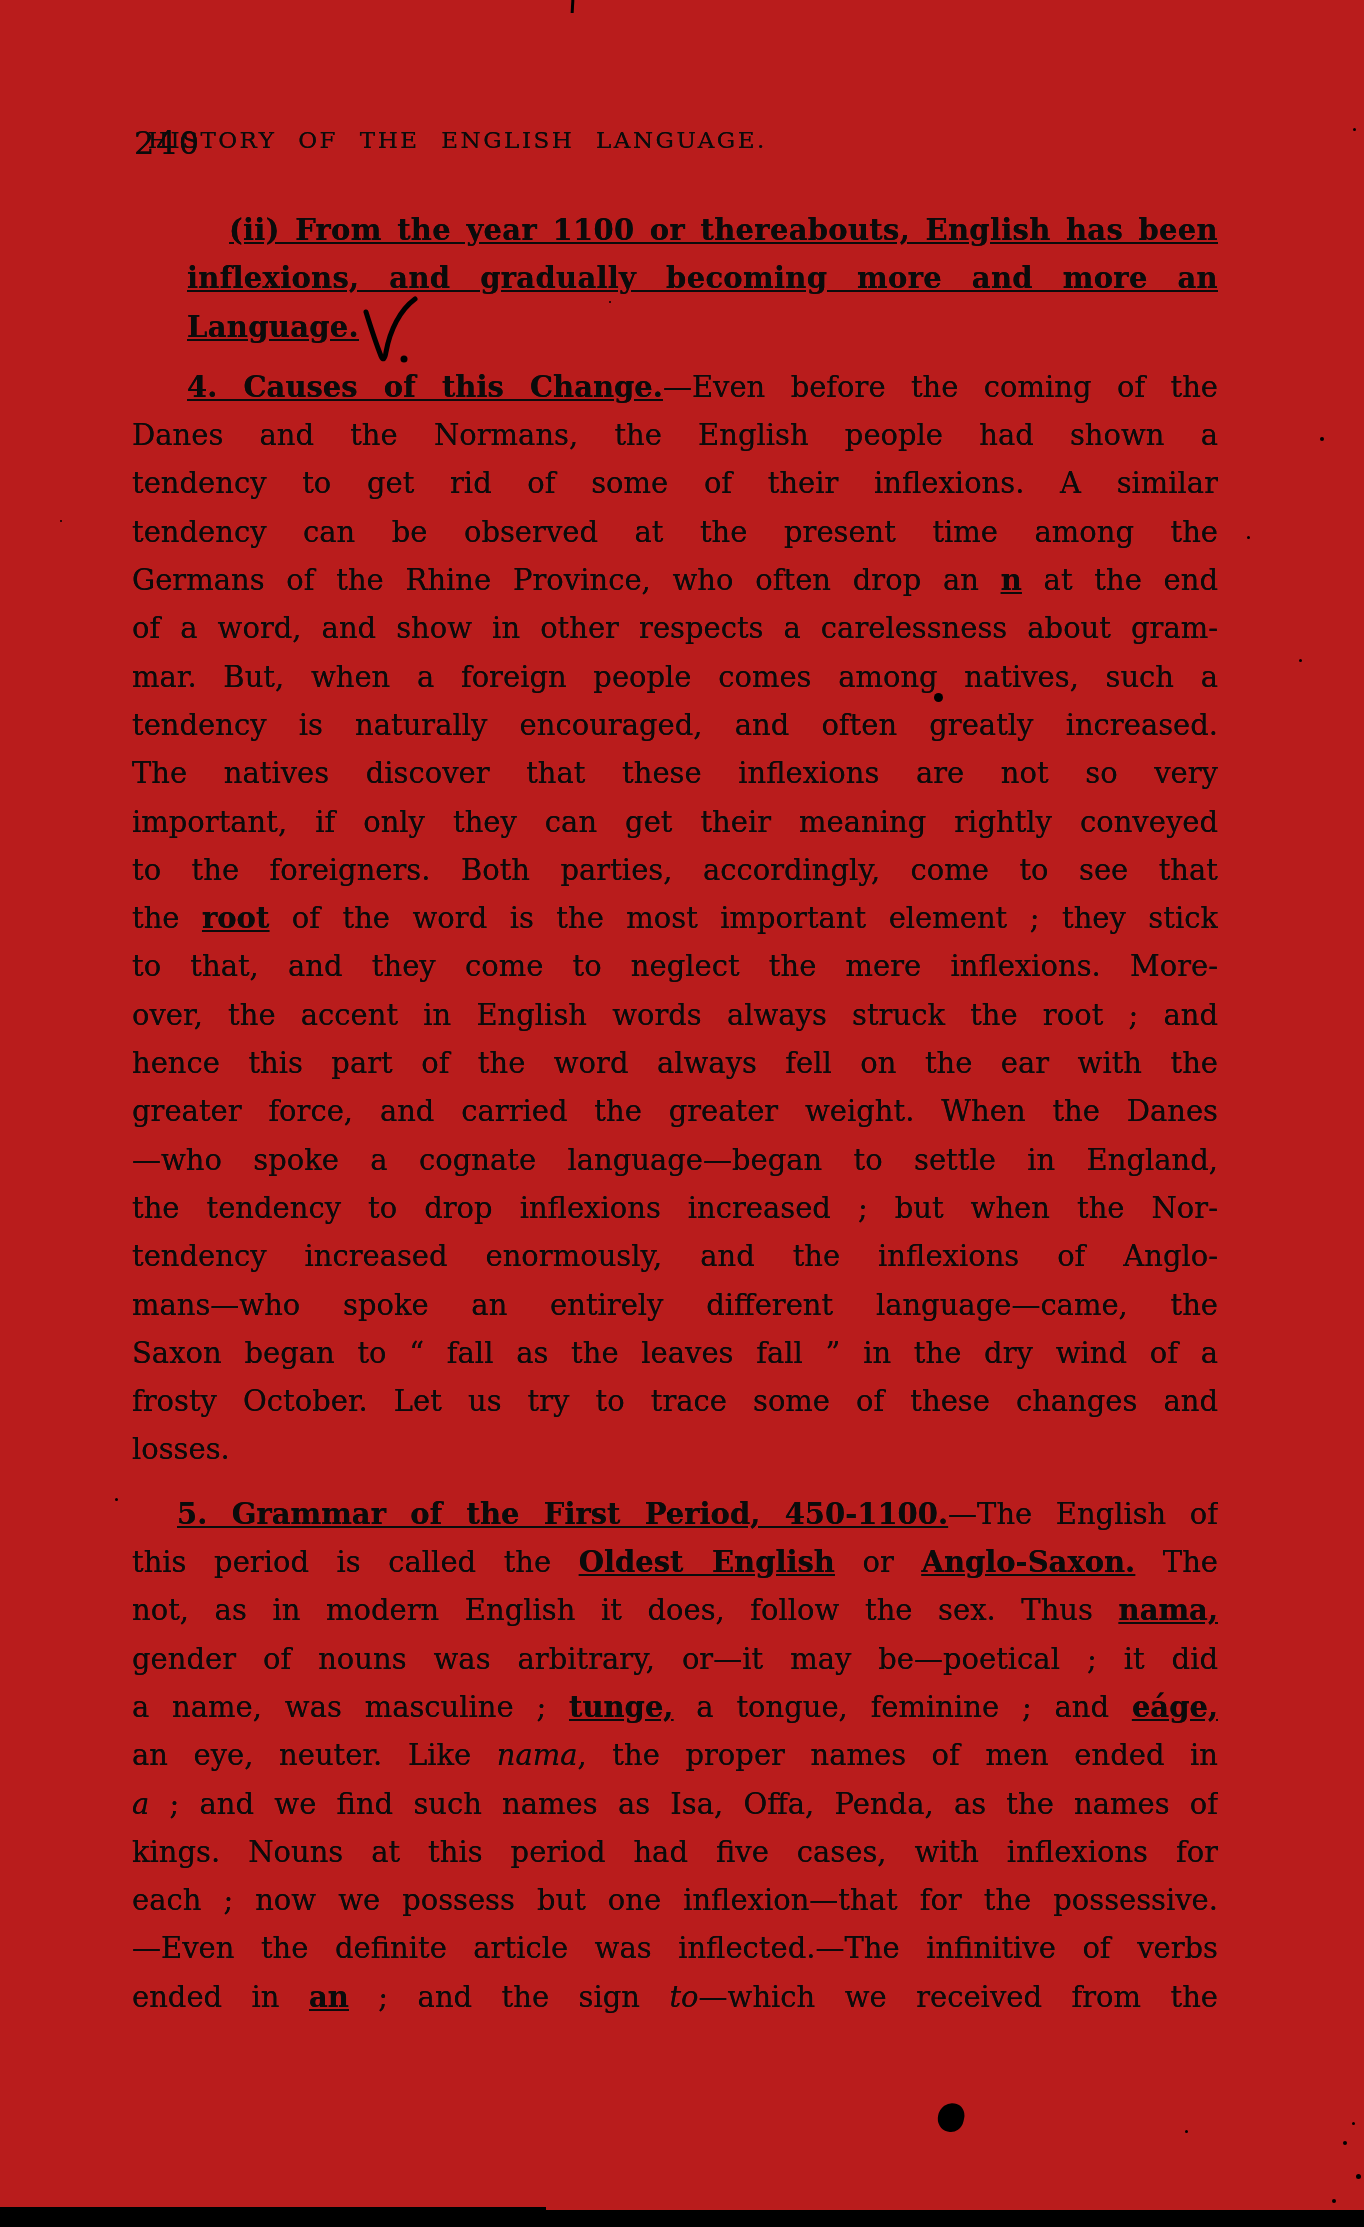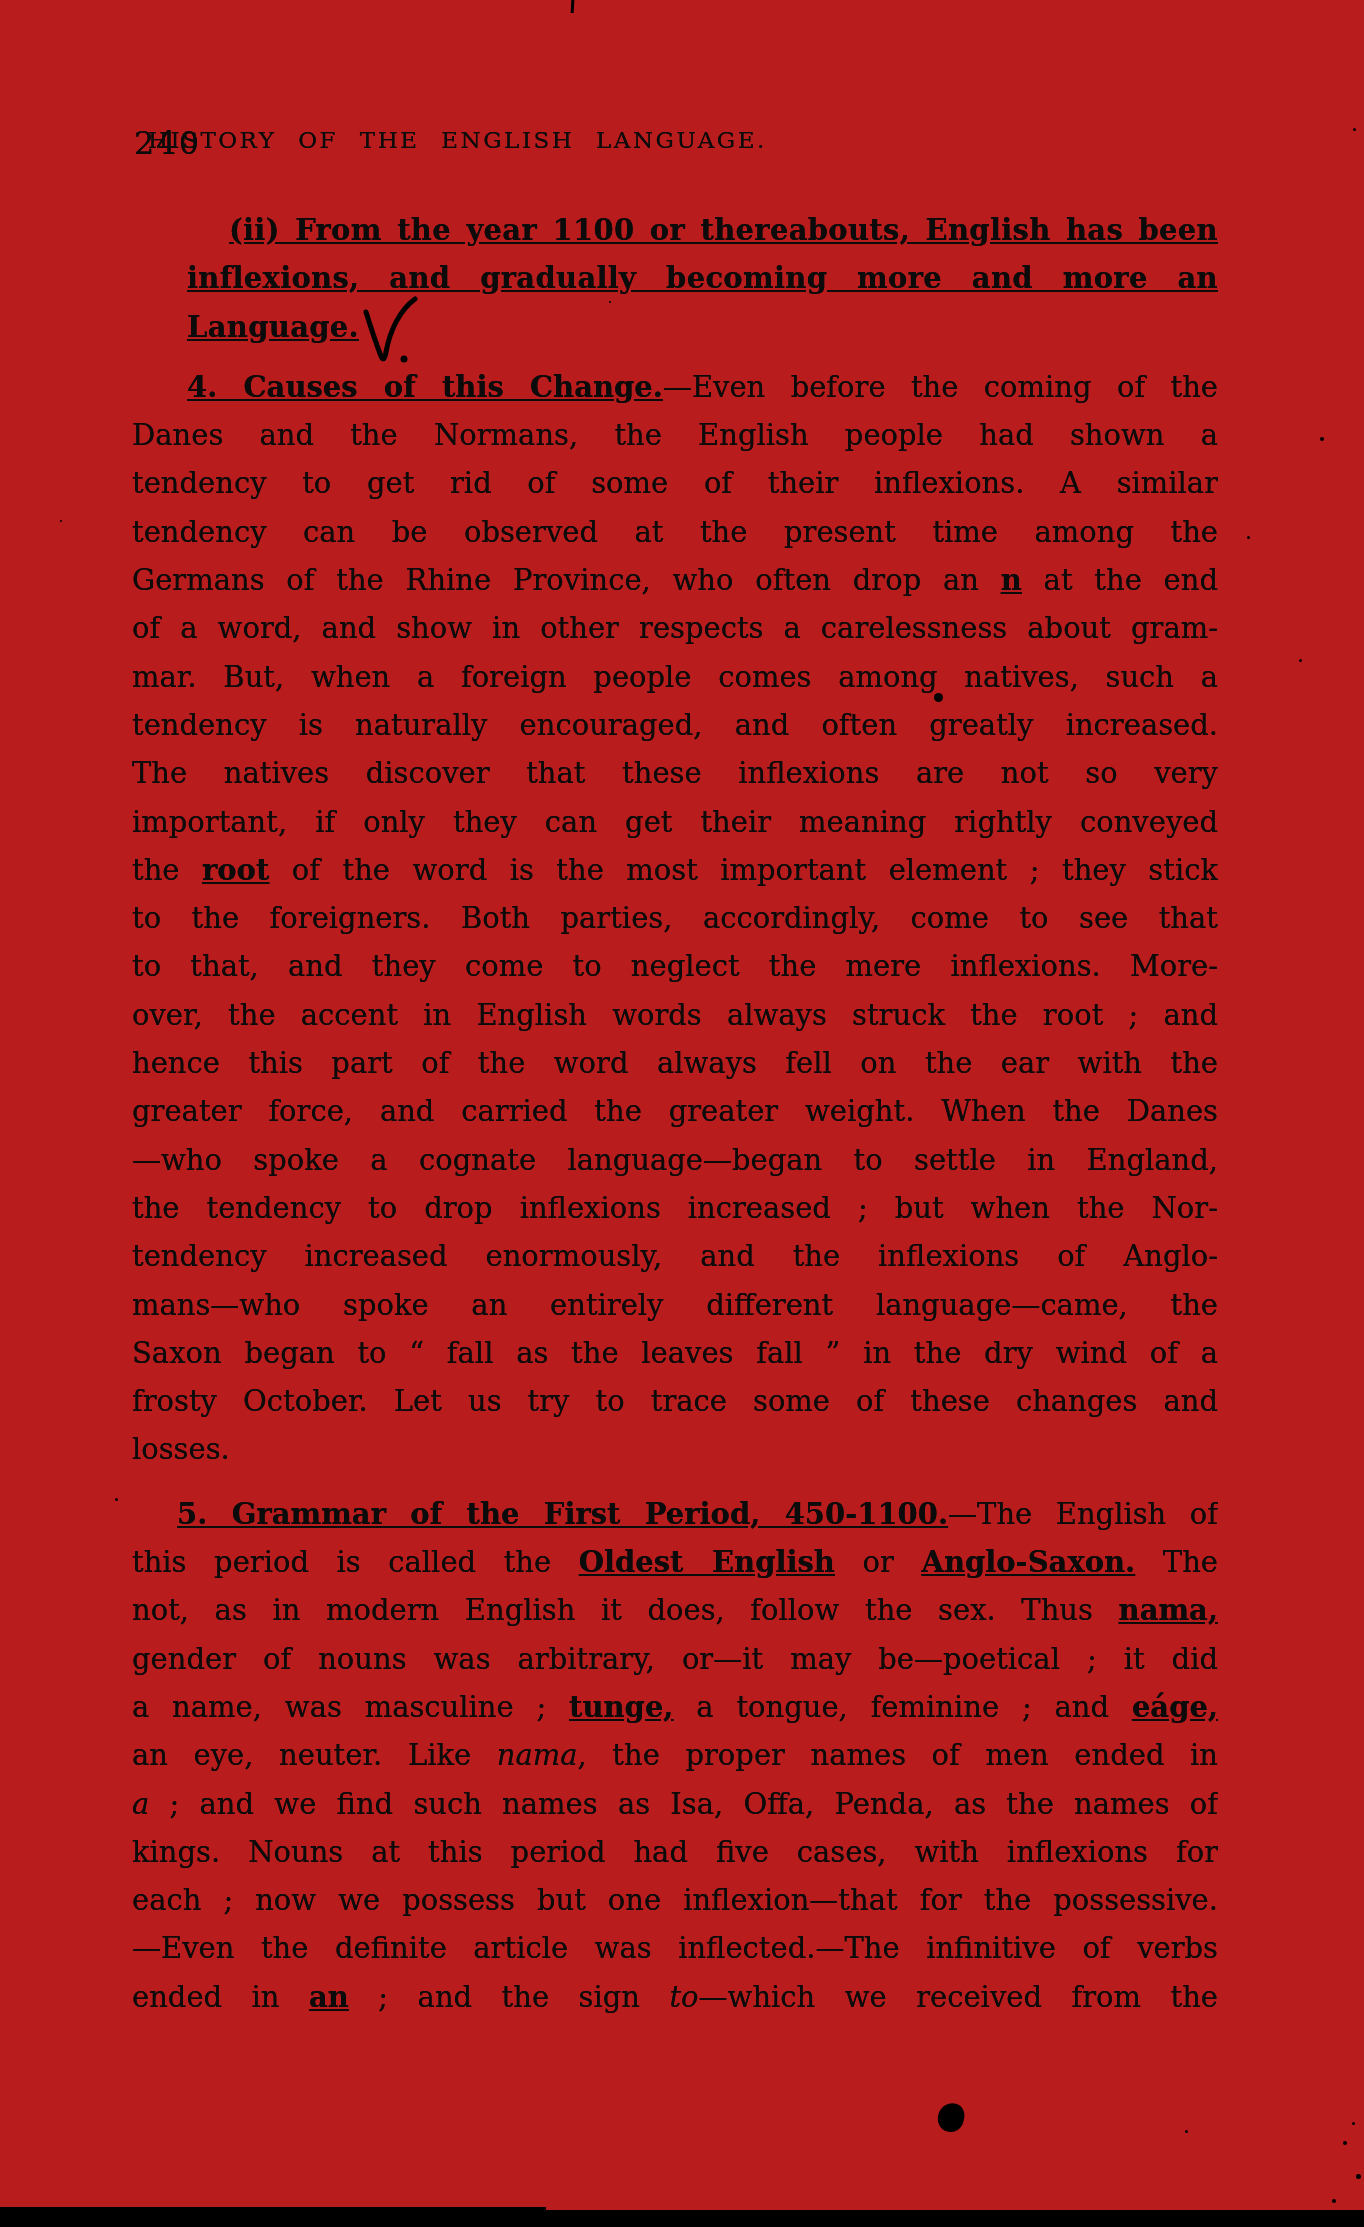--- a/index.html
+++ b/index.html
@@ -57,22 +57,22 @@
         <div class="line"><span class="seg b">4. Causes of this Change.</span><span class="seg">—Even before the coming of the</span></div>
         <div class="line"><span class="seg">Danes and the Normans, the English people had shown a</span></div>
         <div class="line"><span class="seg">tendency to get rid of some of their inflexions.  A similar</span></div>
         <div class="line"><span class="seg">tendency can be observed at the present time among the</span></div>
         <div class="line"><span class="seg">Germans of the Rhine Province, who often drop an </span><span class="seg b">n</span><span class="seg"> at the end</span></div>
         <div class="line"><span class="seg">of a word, and show in other respects a carelessness about gram-</span></div>
         <div class="line"><span class="seg">mar.  But, when a foreign people comes among natives, such a</span></div>
         <div class="line"><span class="seg">tendency is naturally encouraged, and often greatly increased.</span></div>
         <div class="line"><span class="seg">The natives discover that these inflexions are not so very</span></div>
         <div class="line"><span class="seg">important, if only they can get their meaning rightly conveyed</span></div>
+        <div class="line"><span class="seg">to the foreigners.  Both parties, accordingly, come to see that</span></div>
         <div class="line"><span class="seg">the </span><span class="seg b">root</span><span class="seg"> of the word is the most important element ; they stick</span></div>
-        <div class="line"><span class="seg">to the foreigners.  Both parties, accordingly, come to see that</span></div>
         <div class="line"><span class="seg">to that, and they come to neglect the mere inflexions.  More-</span></div>
         <div class="line"><span class="seg">over, the accent in English words always struck the root ; and</span></div>
         <div class="line"><span class="seg">hence this part of the word always fell on the ear with the</span></div>
         <div class="line"><span class="seg">greater force, and carried the greater weight.  When the Danes</span></div>
         <div class="line"><span class="seg">—who spoke a cognate language—began to settle in England,</span></div>
         <div class="line"><span class="seg">the tendency to drop inflexions increased ; but when the Nor-</span></div>
         <div class="line"><span class="seg">tendency increased enormously, and the inflexions of Anglo-</span></div>
         <div class="line"><span class="seg">mans—who spoke an entirely different language—came, the</span></div>
         <div class="line"><span class="seg">Saxon began to “ fall as the leaves fall ” in the dry wind of a</span></div>
         <div class="line"><span class="seg">frosty October.  Let us try to trace some of these changes and</span></div>

